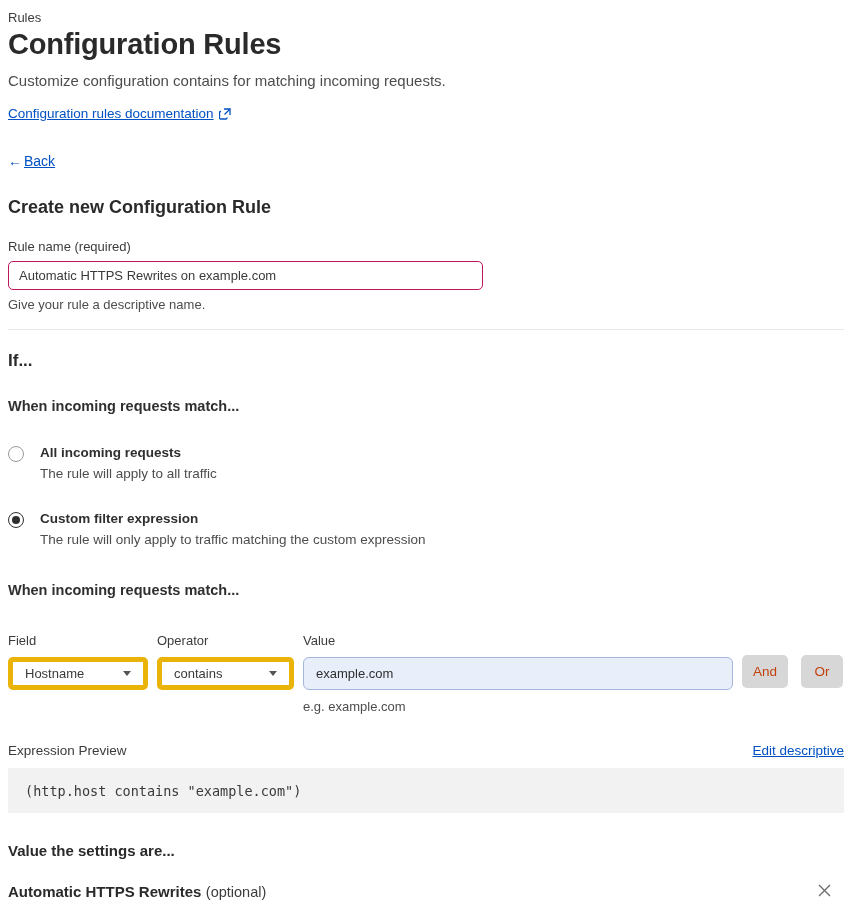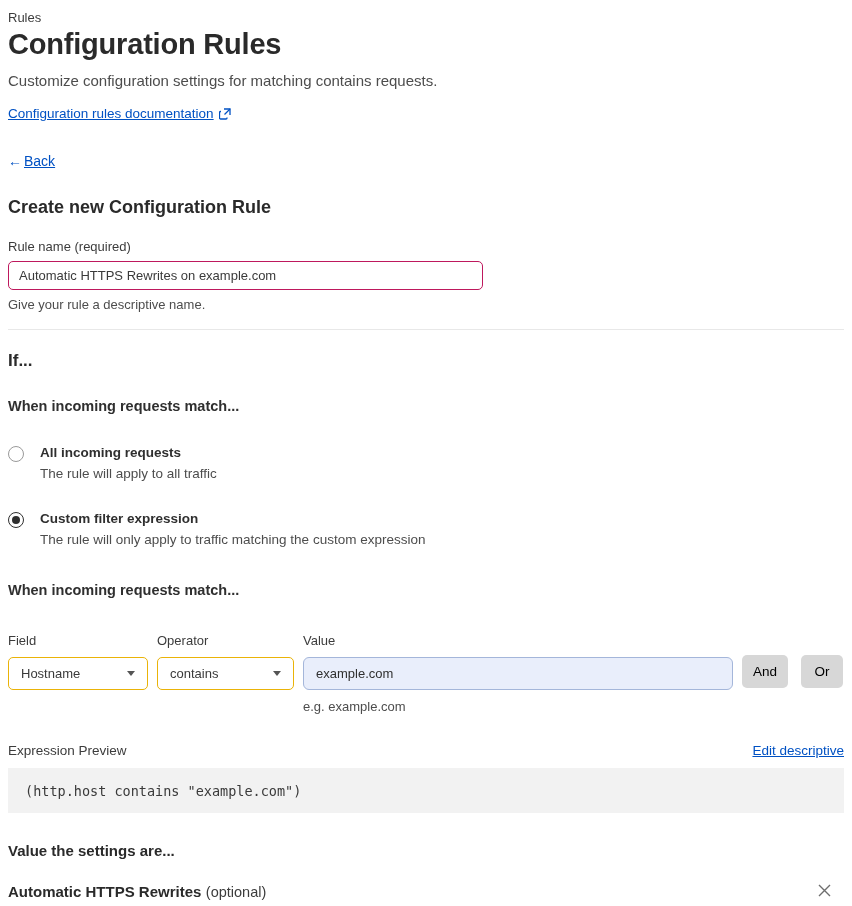--- a/index.html
+++ b/index.html
@@ -61,40 +61,40 @@
 
   
   .builder { margin-top: 35px; }
   .builder-cols { display: flex; align-items: flex-start; }
   .col-field { width: 140px; }
   .col-operator { width: 137px; margin-left: 9px; }
   .col-value { width: 430px; margin-left: 9px; }
   .col-label { font-size: 13px; color: #3c3c3c; margin-bottom: 9px; }
   .select-box {
     height: 33px; width: 100%;
-    border: 1px solid #eab308; border-radius: 5px;
+    border: 5px solid #eab308; border-radius: 5px;
     background: #fff;
     display: flex; align-items: center; justify-content: space-between;
     padding: 0 12px; font-size: 13px; color: #3a3a3a; cursor: pointer;
   }
   .caret { width: 0; height: 0; border-left: 4.5px solid transparent; border-right: 4.5px solid transparent; border-top: 5.5px solid #555; }
   .value-input {
     height: 33px; width: 100%;
     border: 1px solid #a4b6da; border-radius: 6px;
     background: #e9eefb;
     font-family: "Liberation Sans", sans-serif;
     font-size: 13px; color: #2f2f2f; font-weight: 400;
     padding: 0 12px; outline: none;
   }
   .conj-buttons { display: flex; margin-left: 9px; margin-top: 22px; gap: 13px; }
   .conj-btn {
     height: 33px; min-width: 42px; padding: 0 11px;
     background: #d7d7d7; border: none; border-radius: 5px;
     font-family: "Liberation Sans", sans-serif;
-    font-size: 13.5px; color: #000000; cursor: pointer;
+    font-size: 13.5px; color: #c2410c; cursor: pointer;
   }
   .value-help { font-size: 13px; color: #4d4d4d; margin-top: 9px; margin-left: 295px; }
 
   
   .preview-row { margin-top: 29px; display: flex; justify-content: space-between; align-items: baseline; }
   .preview-label { font-size: 13.5px; color: #3c3c3c; }
   .edit-link { font-size: 13.5px; }
   .code-block {
     margin-top: 10px; width: 100%; height: 45px;
     background: #f2f2f2;
@@ -113,21 +113,21 @@
   .close-btn svg { display: block; }
 </style>
 </head>
 <body>
 
 <div class="page">
 
   
   <div class="eyebrow">Rules</div>
   <h1 class="page-title">Configuration Rules</h1>
-  <div class="subtitle">Customize configuration settings for matching contains requests.</div>
+  <div class="subtitle">Customize configuration contains for matching incoming requests.</div>
 
   <div class="doc-link-row">
     <a class="link doc-link">
       <span>Configuration rules documentation</span>
       <span class="ext-icon">
         <svg width="12" height="12" viewBox="0 0 12 12" fill="none">
           <path d="M2 3.5 H1.5 A1 1 0 0 0 0.5 4.5 V10 A1 1 0 0 0 1.5 11 H7 A1 1 0 0 0 8 10 V9.5" stroke="#0051c3" stroke-width="1.3" fill="none"></path>
           <path d="M5 1 H11 V7" stroke="#0051c3" stroke-width="1.3" fill="none"></path>
           <path d="M11 1 L5.5 6.5" stroke="#0051c3" stroke-width="1.3"></path>
         </svg>

